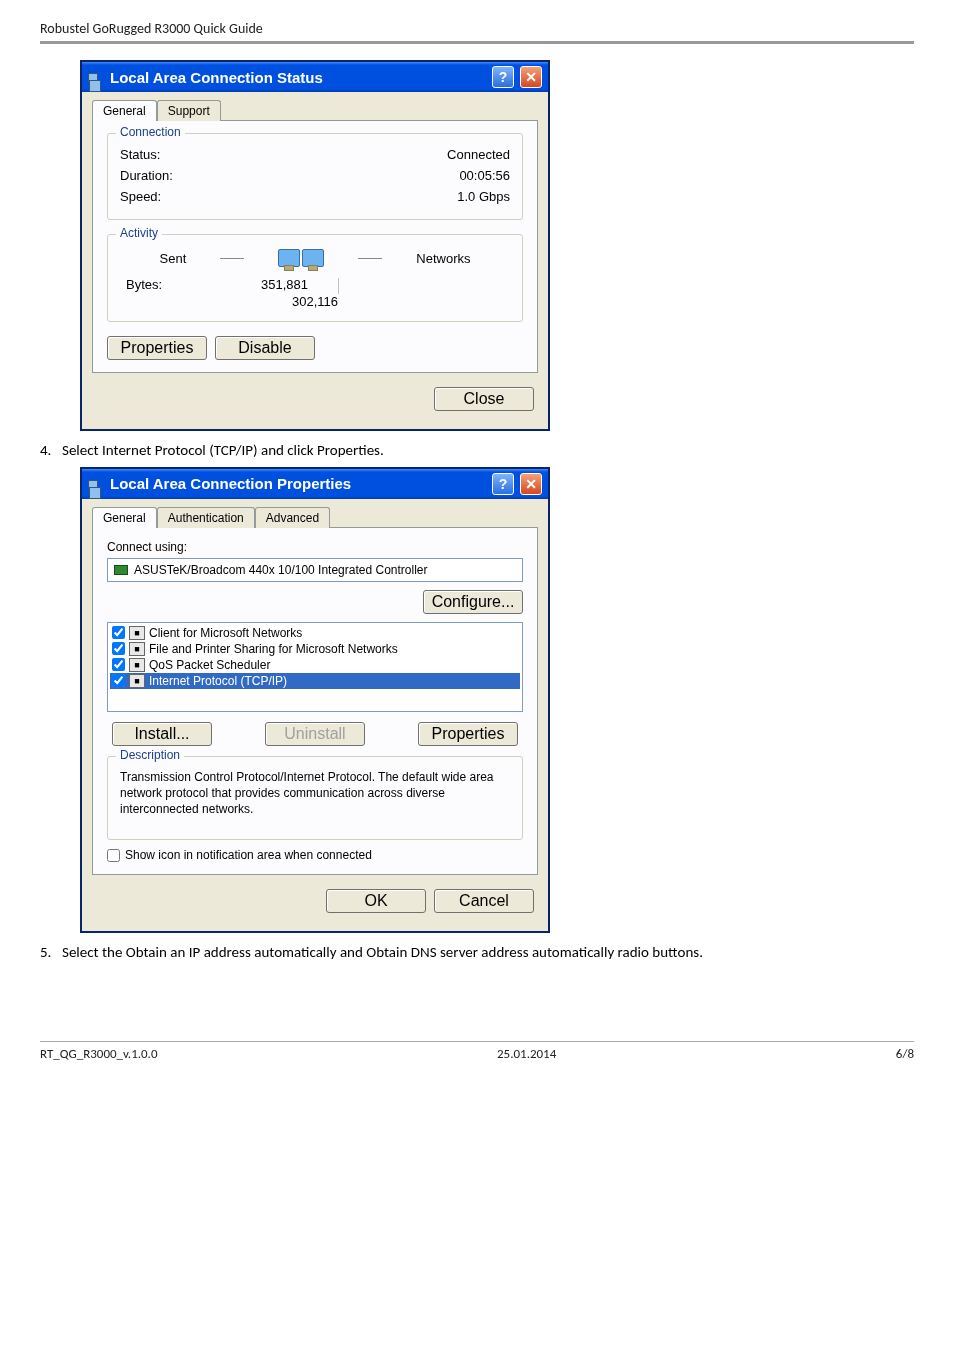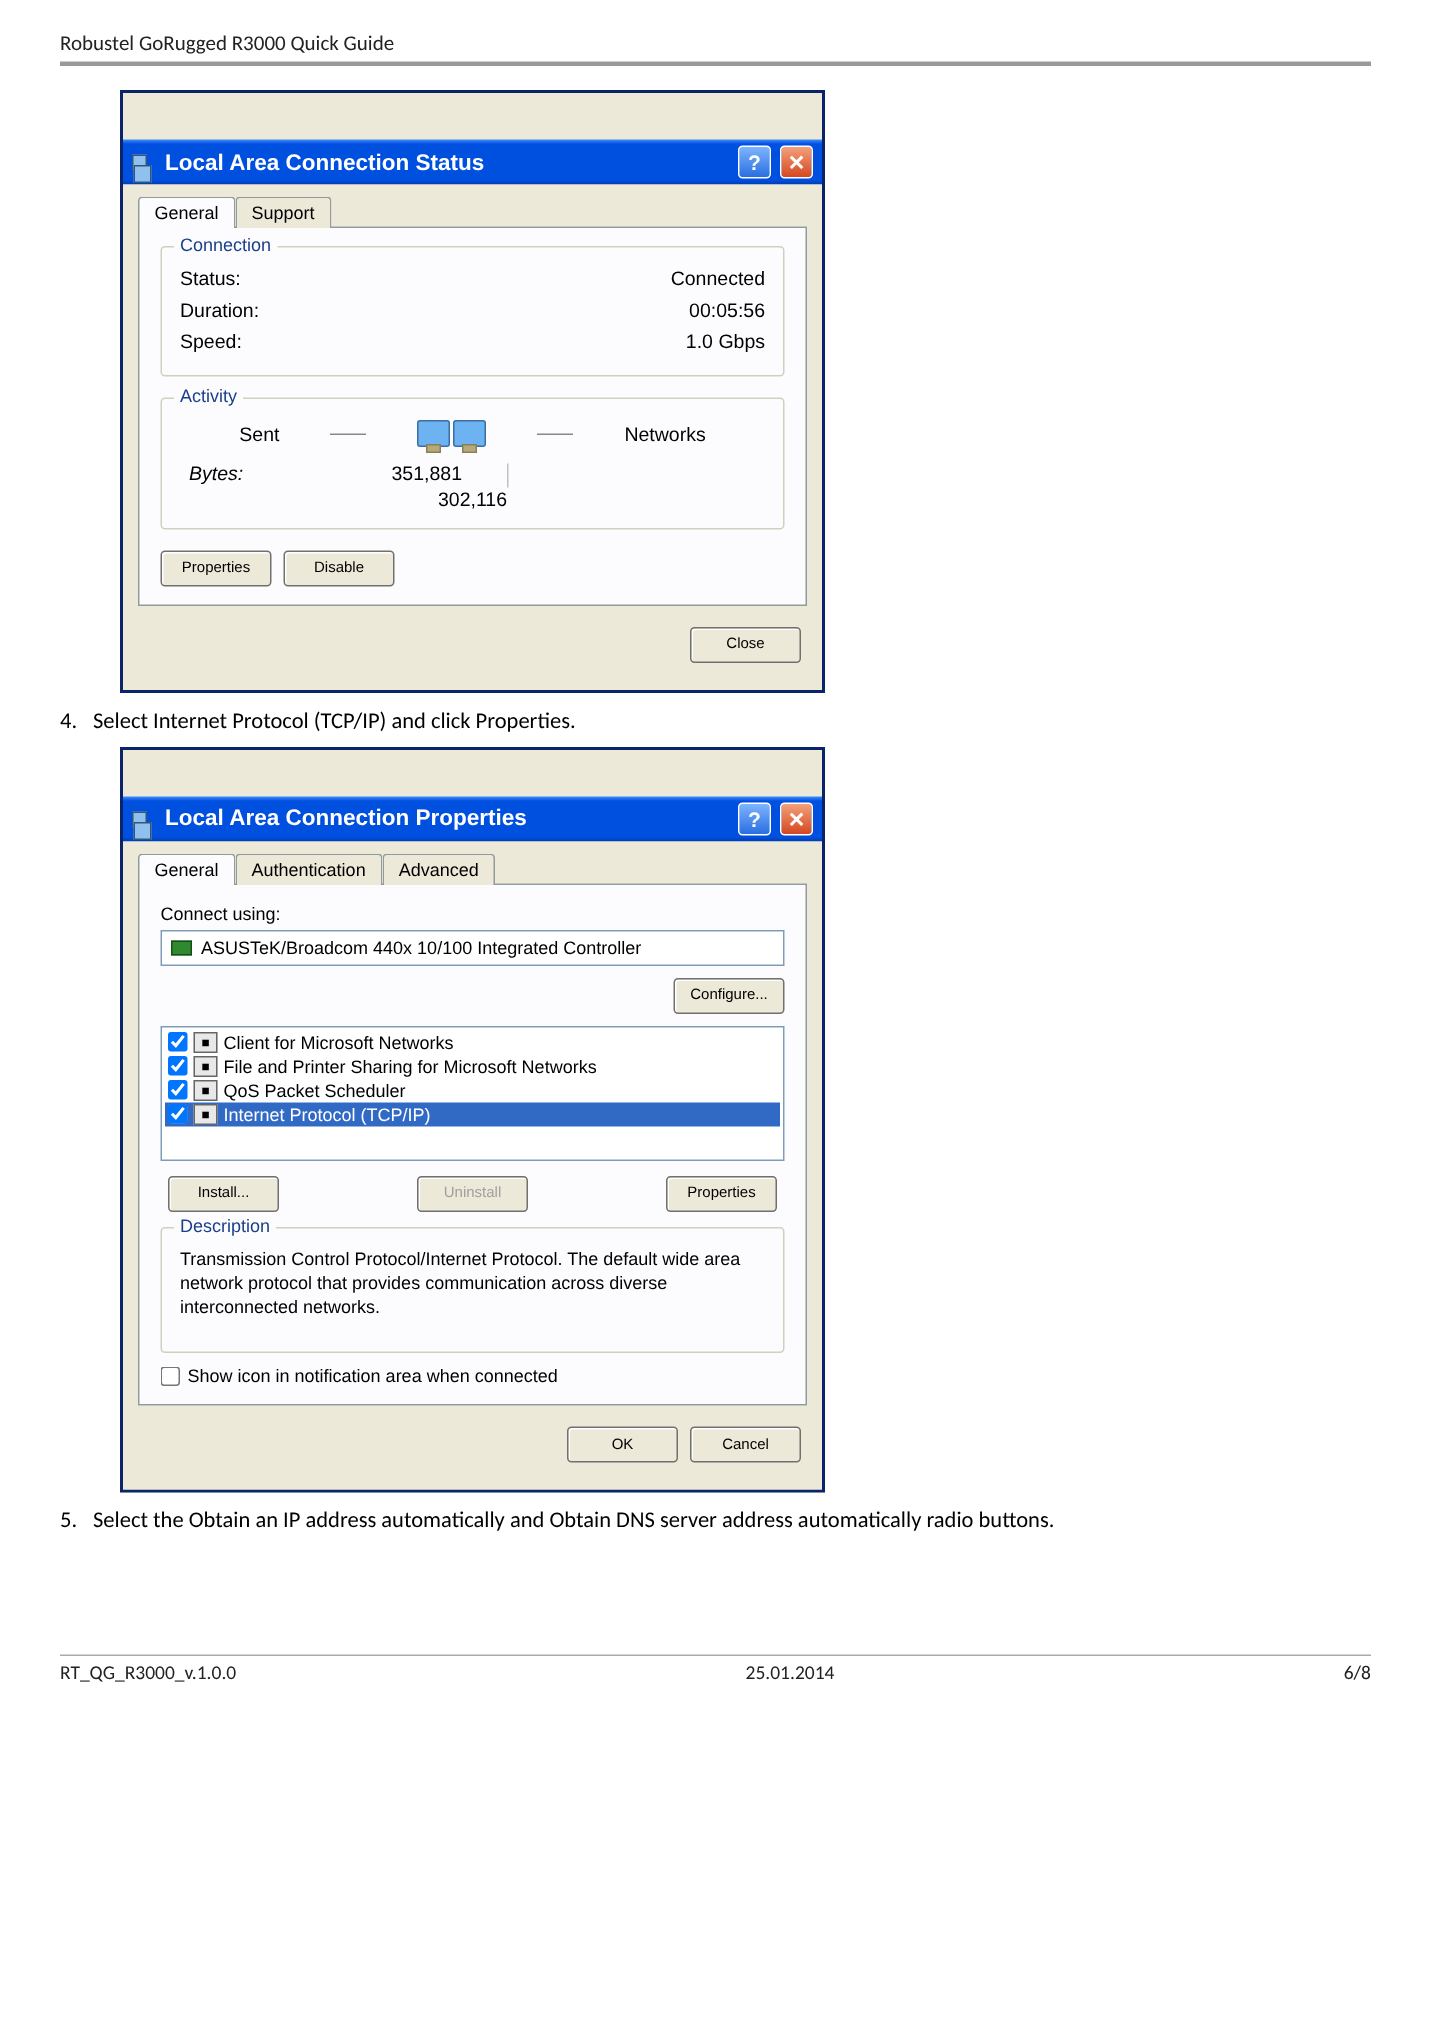--- a/index.html
+++ b/index.html
@@ -40,21 +40,20 @@
   background: linear-gradient(to right, #0055ea, #2a80ff 50%, #0055ea);
   background: #0055e5;
   background: linear-gradient(to bottom, #3c8cff 0%, #0050e0 10%, #0050e0 90%, #003bb0 100%);
   color: #fff;
   font-weight: bold;
   font-size: 15px;
   padding: 4px 6px;
   display: flex;
   align-items: center;
   gap: 6px;
-  margin-top: 31px;
 }
 .titlebar .tbicon { width:16px; height:16px; display:inline-block; }
 .titlebar .title-text { flex: 1; }
 .tbtn {
   width: 22px; height: 22px;
   background: #c75050;
   border: 1px solid #fff;
   border-radius: 3px;
   display:flex; align-items:center; justify-content:center;
   color:#fff; font-weight:bold; font-size:14px;
@@ -110,29 +109,29 @@
   border-radius: 2px;
   position: relative;
 }
 .mon::after {
   content:"";
   position:absolute; bottom:-5px; left:50%; transform:translateX(-50%);
   width:8px; height:4px; background:#b7a97a; border:1px solid #8a7f55;
 }
 .bytes-row { display:flex; justify-content: space-between; font-size:13px; padding: 0 6px; }
 .bytes-row .mid { text-align:center; flex:1; }
-.bytes-row .side { flex:1;font-style:italic; }
+.bytes-row .side { flex:1; }
 .divider { width:1px; height:16px; background:#c0c0c0; display:inline-block; vertical-align:middle; margin: 0 30px;}
 .btnrow { display:flex; gap:8px; margin-top: 6px; }
 .btnrow.right { justify-content: flex-end; padding: 8px 4px; }
 .winbtn {
   font-family: Tahoma, sans-serif;
-  font-size: 10px;
+  font-size: 16px;
   padding: 2px 0;
-  width: 74px;
+  width: 100px;
   height: 24px;
   text-align: center;
   background: #ece9d8;
   border: 1px solid #707070;
   border-radius: 3px;
   box-shadow: inset 1px 1px 0 #fff;
   cursor: pointer;
 }
 .winbtn.disabled { color: #a0a0a0; }
 .inset {

